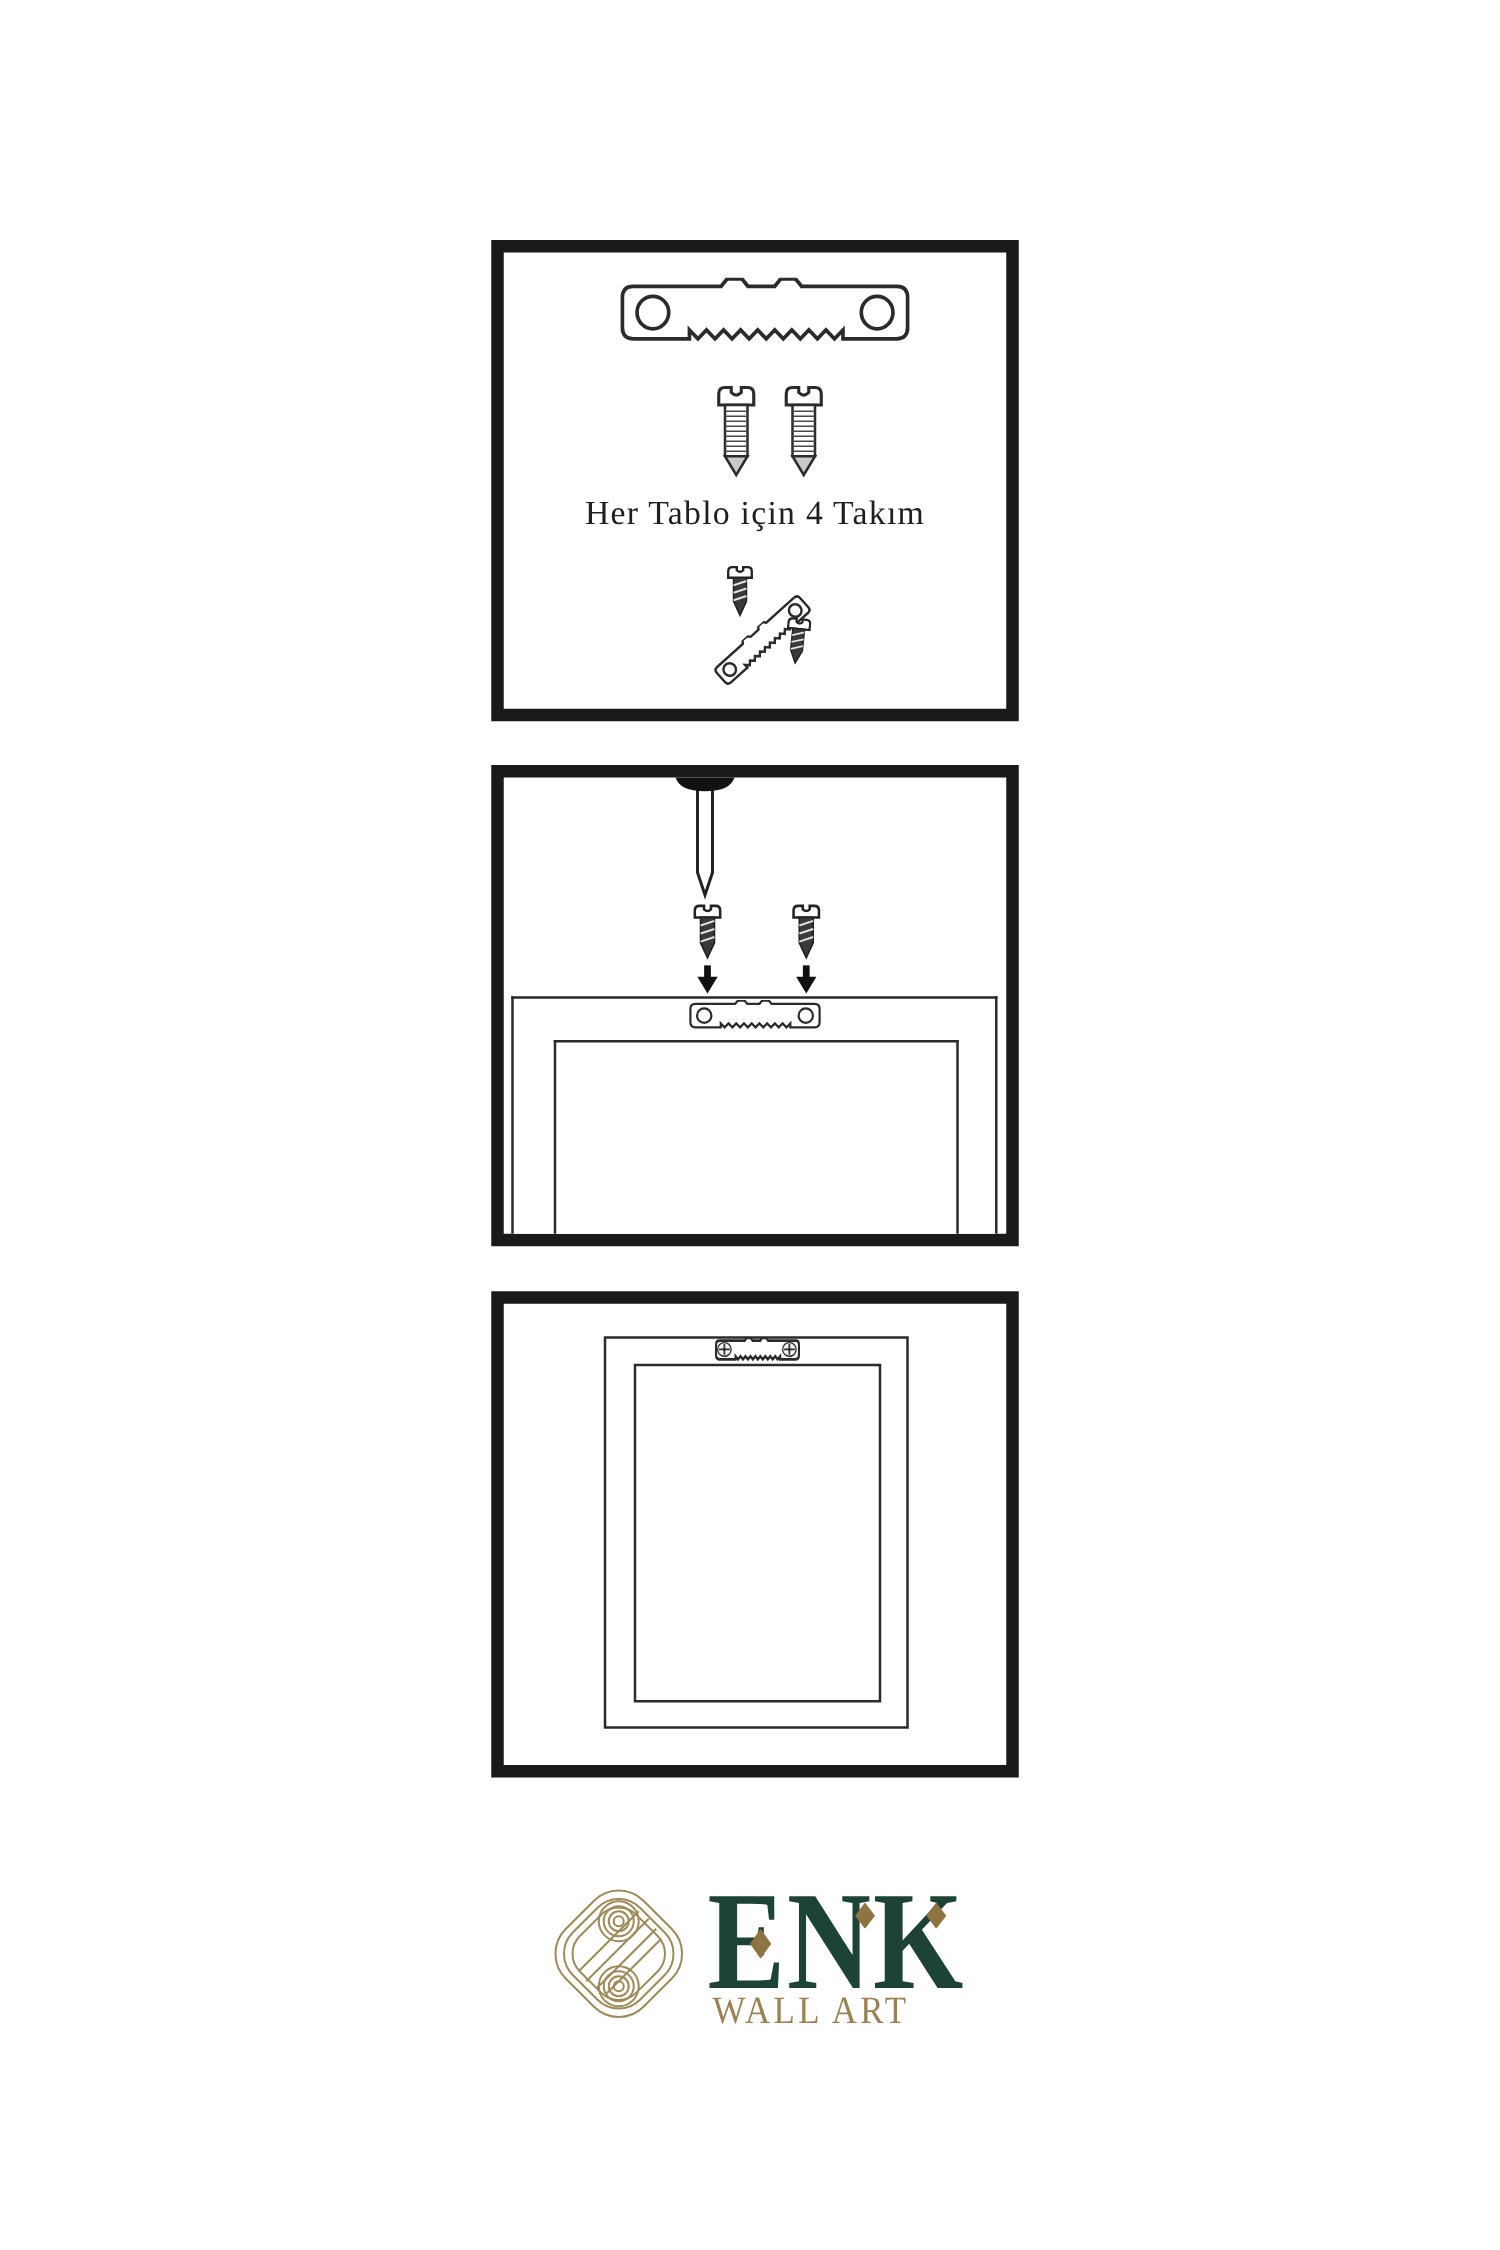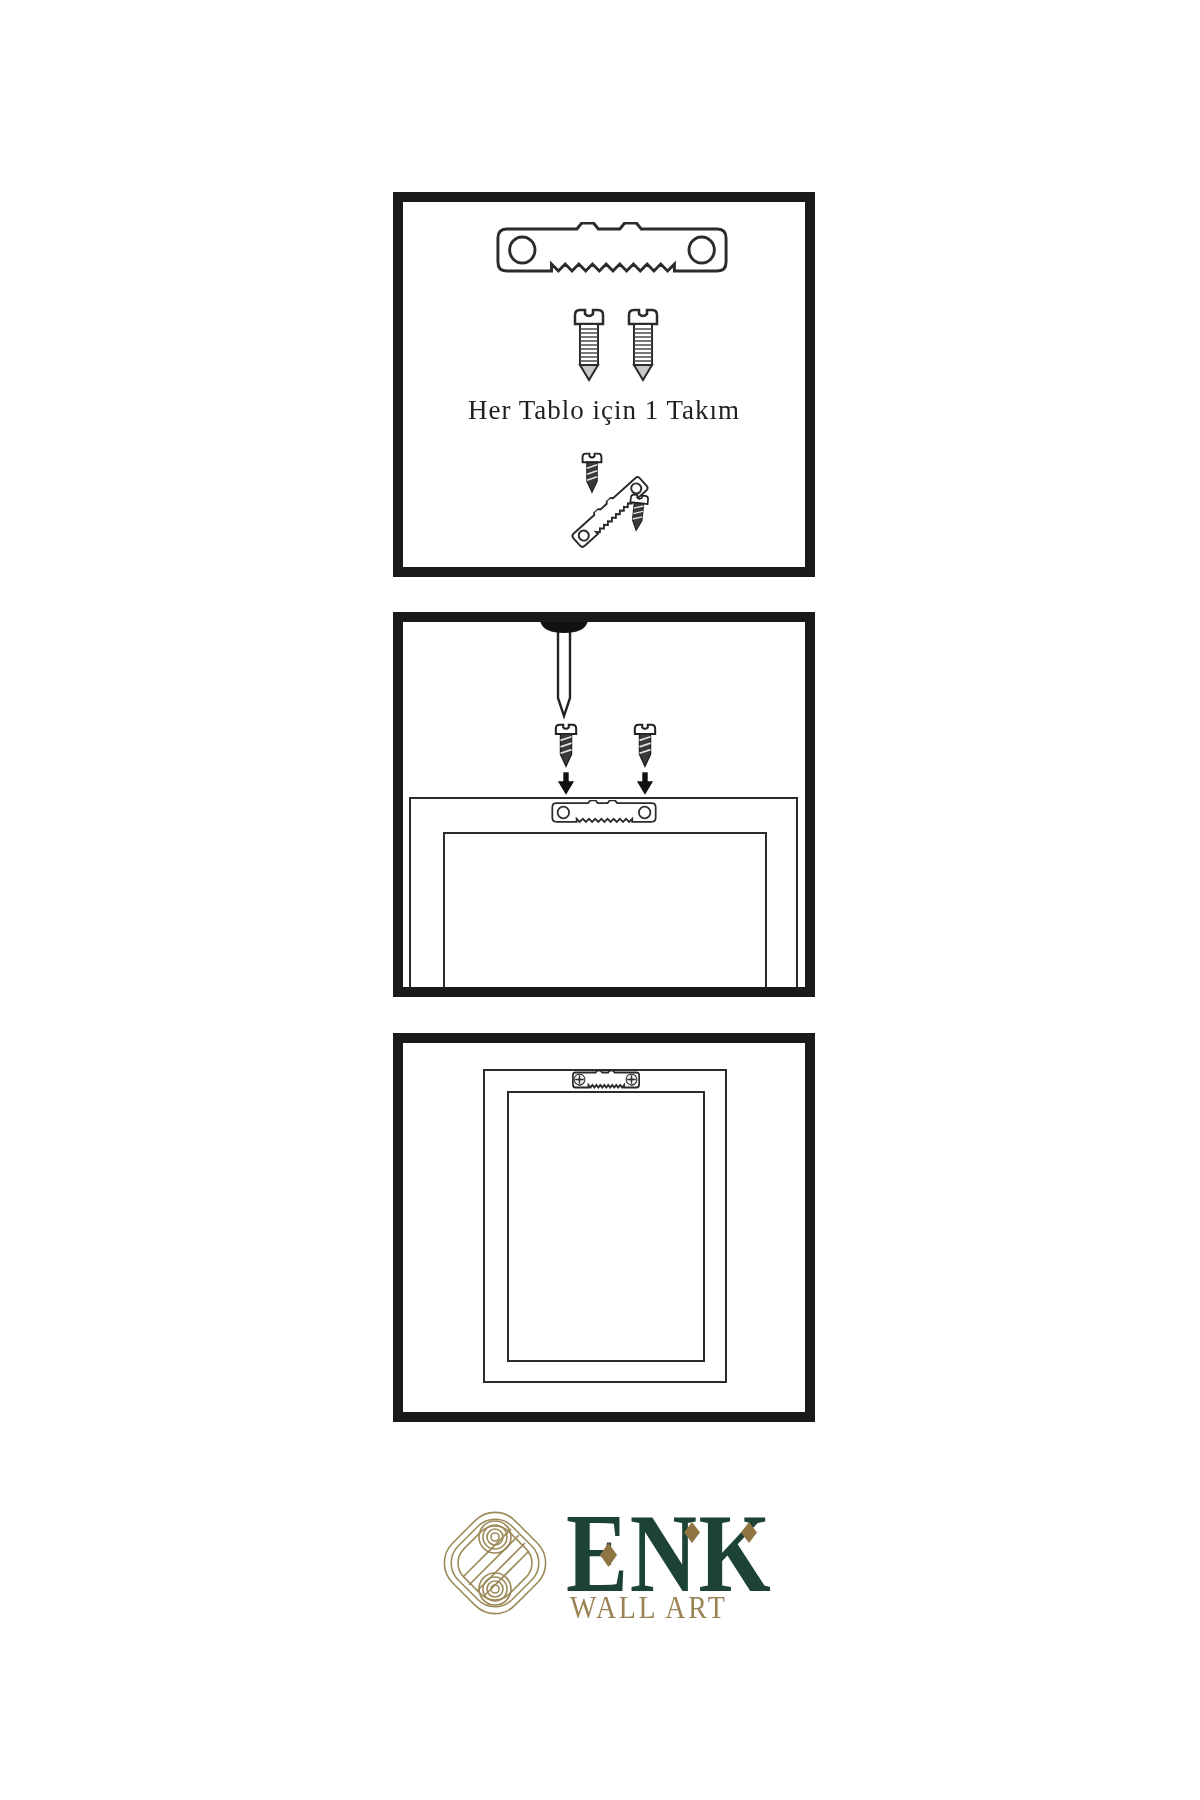--- a/index.html
+++ b/index.html
@@ -113,21 +113,21 @@
           <use href="#sym-sawtooth"></use>
         </svg>
 
       <svg class="abs" style="left:168px;top:103px" width="36" height="78">
           <use href="#sym-screw-light"></use>
         </svg>
       <svg class="abs" style="left:222px;top:103px" width="36" height="78">
           <use href="#sym-screw-light"></use>
         </svg>
 
-      <div class="caption">Her Tablo için 1 Takım</div>
+      <div class="caption">Her Tablo için 4 Takım</div>
 
       <div class="abs" style="left:155px;top:240px;width:130px;height:125px">
         <svg class="abs" style="left:22px;top:8px" width="24" height="45">
             <use href="#sym-screw-dark"></use>
           </svg>
         <svg class="abs" style="left:6px;top:59px;transform:rotate(-42deg)" width="92" height="22" fill="#ffffff" stroke="#2b2b2b" stroke-width="5">
             <use href="#sym-sawtooth"></use>
           </svg>
         <svg class="abs" style="left:69px;top:50px;transform:rotate(6deg)" width="22" height="41">
             <use href="#sym-screw-dark"></use>

